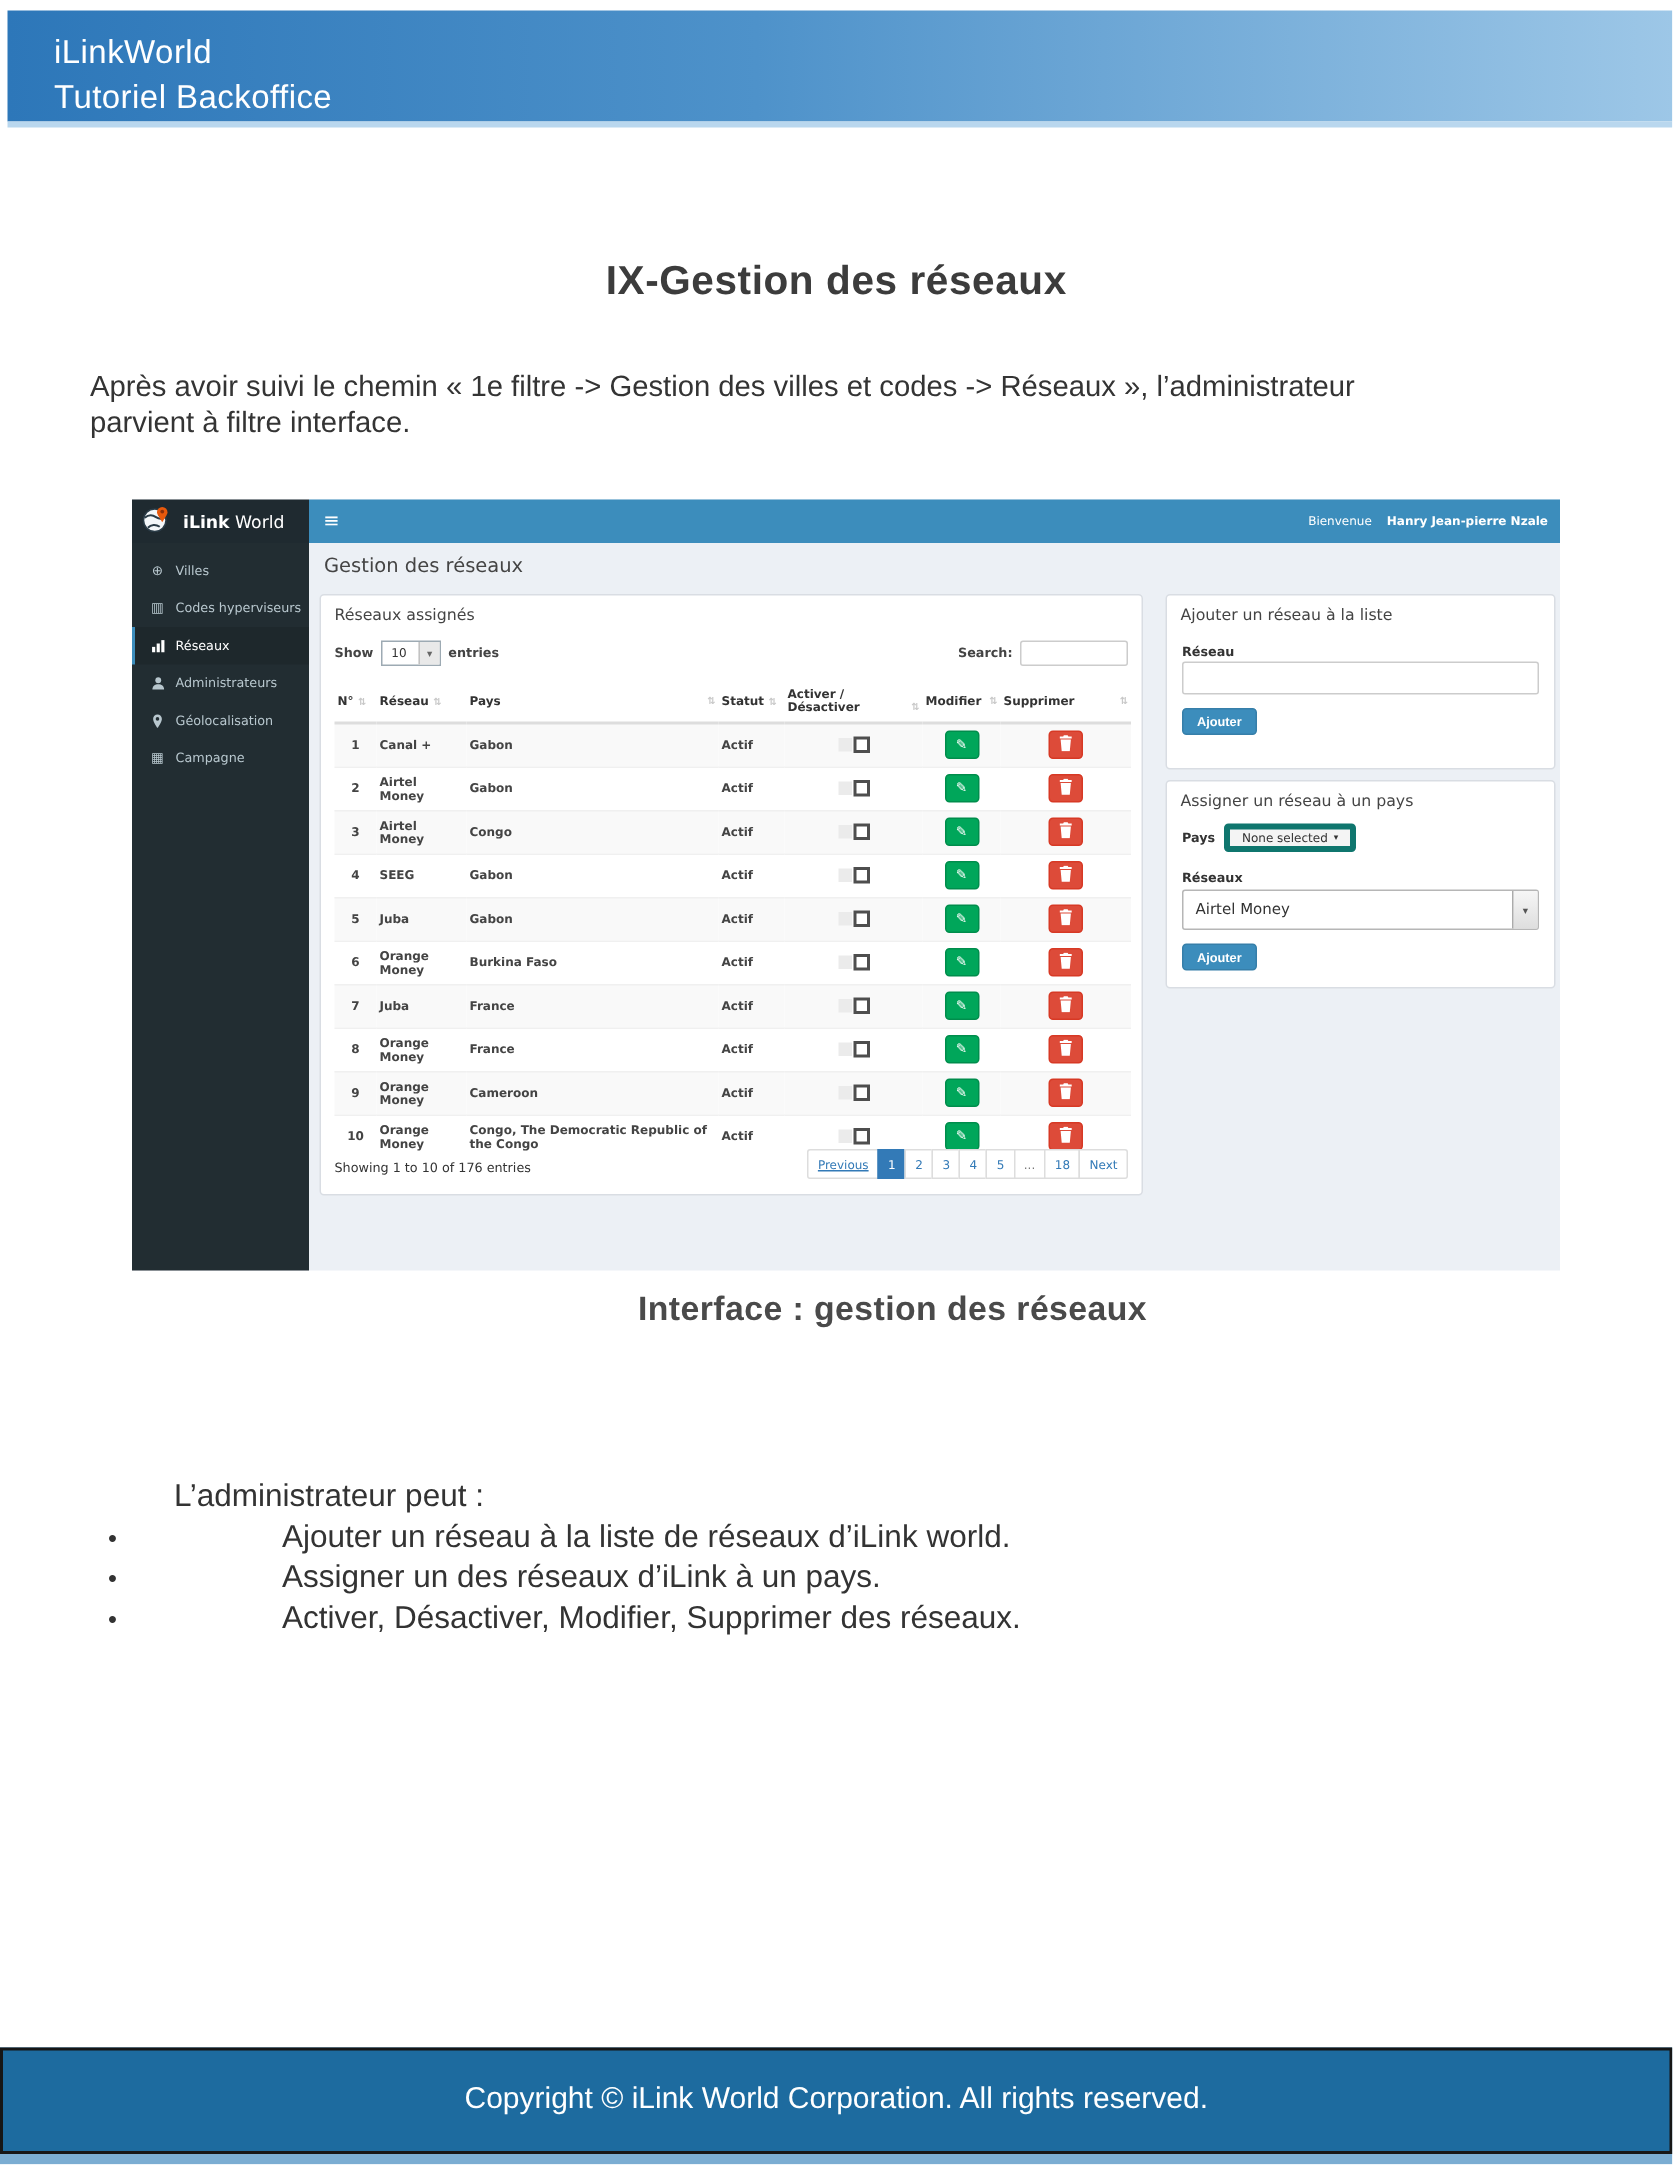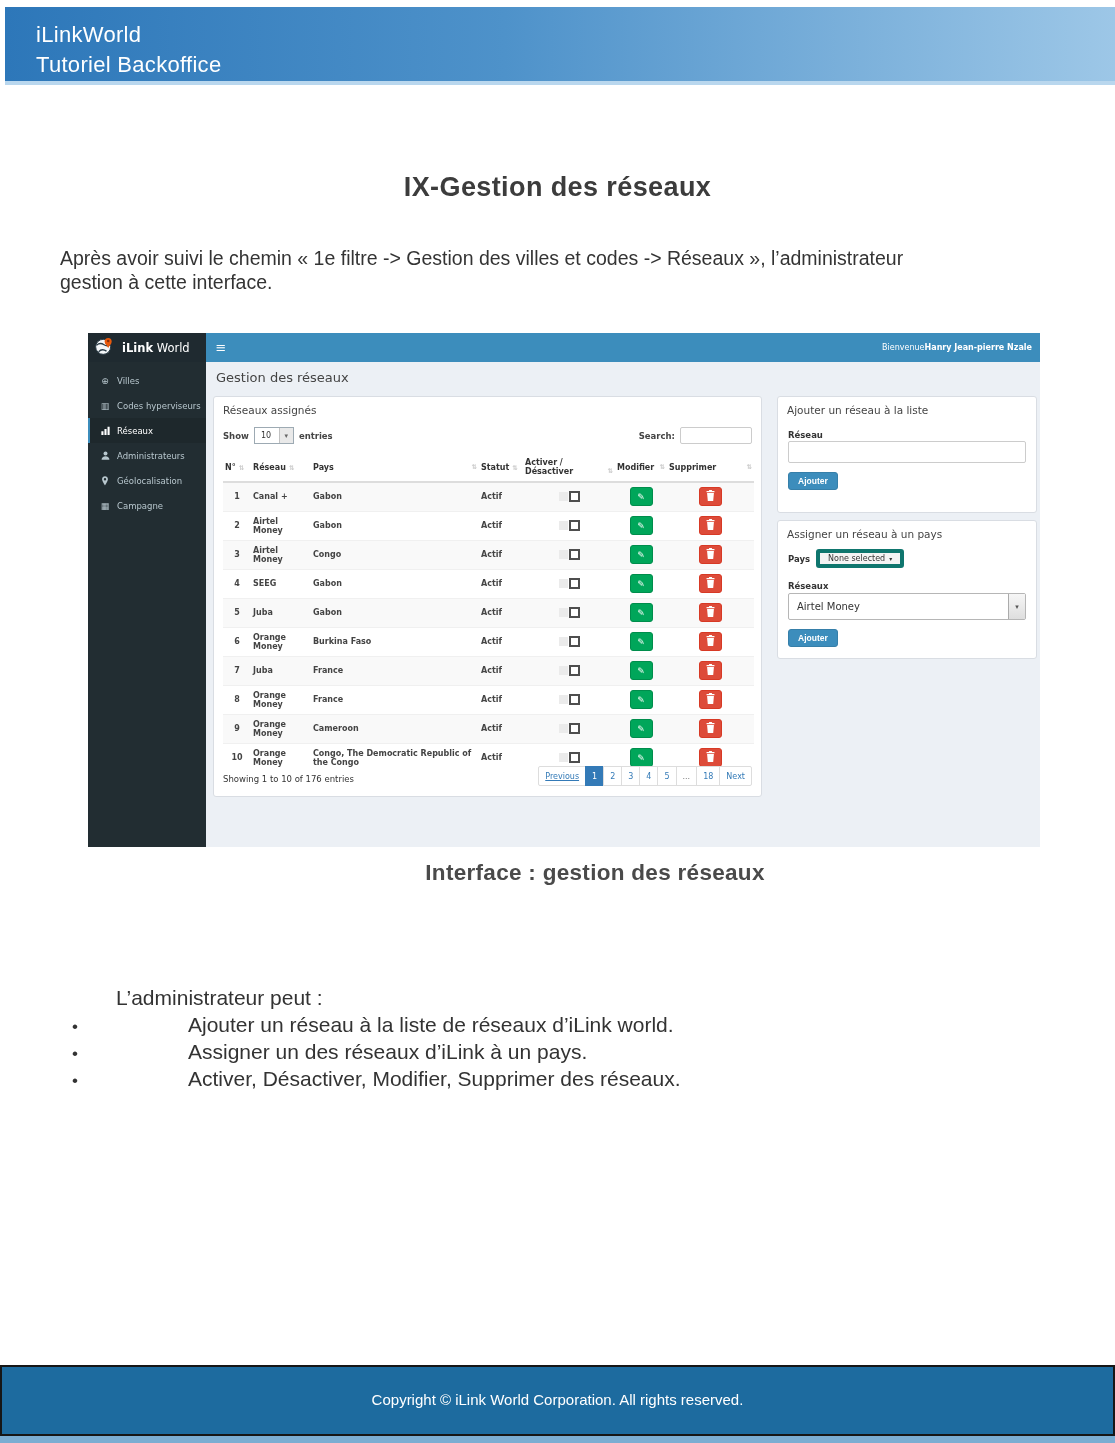--- a/index.html
+++ b/index.html
@@ -16,36 +16,36 @@
     font-size:27px; font-weight:bold; color:#3c3c3c; letter-spacing:.4px; }
   .doc-intro { position:absolute; left:60px; top:246px; width:1010px;
     font-size:19.5px; line-height:24px; color:#343434; }
   .doc-caption { position:absolute; left:0; top:860px; width:100%; padding-left:75px;
     text-align:center; font-size:22.5px; font-weight:bold; color:#4a4a4a; letter-spacing:.3px; }
   .admin-lead { position:absolute; left:72px; top:986px; font-size:21px; color:#333;margin-left:44px; }
   .admin-bullet { position:absolute; left:72px; font-size:21px; color:#333; }
   .admin-bullet .dot { display:inline-block; width:116px; font-size:17px; color:#333; }
   .doc-footer { position:absolute; left:0; top:1365px; width:1115px; height:71px;
     background:#1d6b9f; border:2px solid #161616; color:#fff;
-    text-align:center; line-height:65px; font-size:15px; }
+    text-align:center; line-height:65px; font-size:20px; }
   .doc-footer-strip { position:absolute; left:0; top:1436px; width:1115px; height:7px; background:#7badd2; }
 
   
   #app { position:absolute; left:88px; top:333px; width:952px; height:514px;
     background:#ecf0f5; font-family:"DejaVu Sans", sans-serif; }
   .nav-logo { position:absolute; left:0; top:0; width:118px; height:29px; background:#1f2a30;
     display:flex; align-items:center; padding-left:6px; }
   .brand { color:#fff; font-size:11.5px; margin-left:8px; }
   .brand b { font-weight:bold; }
   .navbar { position:absolute; left:118px; top:0; right:0; height:29px; background:#3c8dbc; }
   .hamburger { position:absolute; left:0; top:0; width:30px; height:29px; color:#fff;
     font-size:13px; display:flex; align-items:center; justify-content:center; cursor:pointer; }
   .welcome { position:absolute; right:8px; top:0; height:29px; display:flex; align-items:center;
     color:#fff; font-size:8px; }
-  .welcome b { font-weight:bold; margin-left:0; }
+  .welcome b { font-weight:bold; margin-left:10px; }
 
   .sidebar { position:absolute; left:0; top:29px; width:118px; bottom:0; background:#222d32; }
   .side-item { height:25px; display:flex; align-items:center; padding-left:11px;
     color:#b8c7ce; font-size:8.5px; cursor:pointer; }
   .side-item .ic { width:12px; margin-right:6px; font-size:9px; text-align:center; display:inline-flex; justify-content:center; }
   .side-item svg { fill:#b8c7ce; }
   .side-item.active { background:#1e282c; color:#fff; border-left:2px solid #3c8dbc; padding-left:9px; }
   .side-item.active svg { fill:#fff; }
   .side-pad { height:6px; }
 
@@ -119,21 +119,21 @@
 
   <div class="doc-header">
     <div>iLinkWorld</div>
     <div>Tutoriel Backoffice</div>
   </div>
 
   <div class="doc-title">IX-Gestion des réseaux</div>
 
   <div class="doc-intro">
     <div>Après avoir suivi le chemin « 1e filtre -&gt; Gestion des villes et codes -&gt; Réseaux », l’administrateur</div>
-    <div>gestion à cette interface.</div>
+    <div>parvient à filtre interface.</div>
   </div>
 
   <div id="app">
 
     <div class="nav-logo">
       <span>
         <svg width="20" height="20" viewBox="0 0 24 24">
           <circle cx="11" cy="13" r="9" fill="#f4f7f9"></circle>
           <path d="M3 11c3-2.5 6-2.5 9-.5s5.5 1.5 8-.5" stroke="#2a3b46" stroke-width="1.6" fill="none"></path>
           <path d="M5.5 19c2.5-2.8 6.5-2.8 9.5-.8" stroke="#2a3b46" stroke-width="1.6" fill="none"></path>

